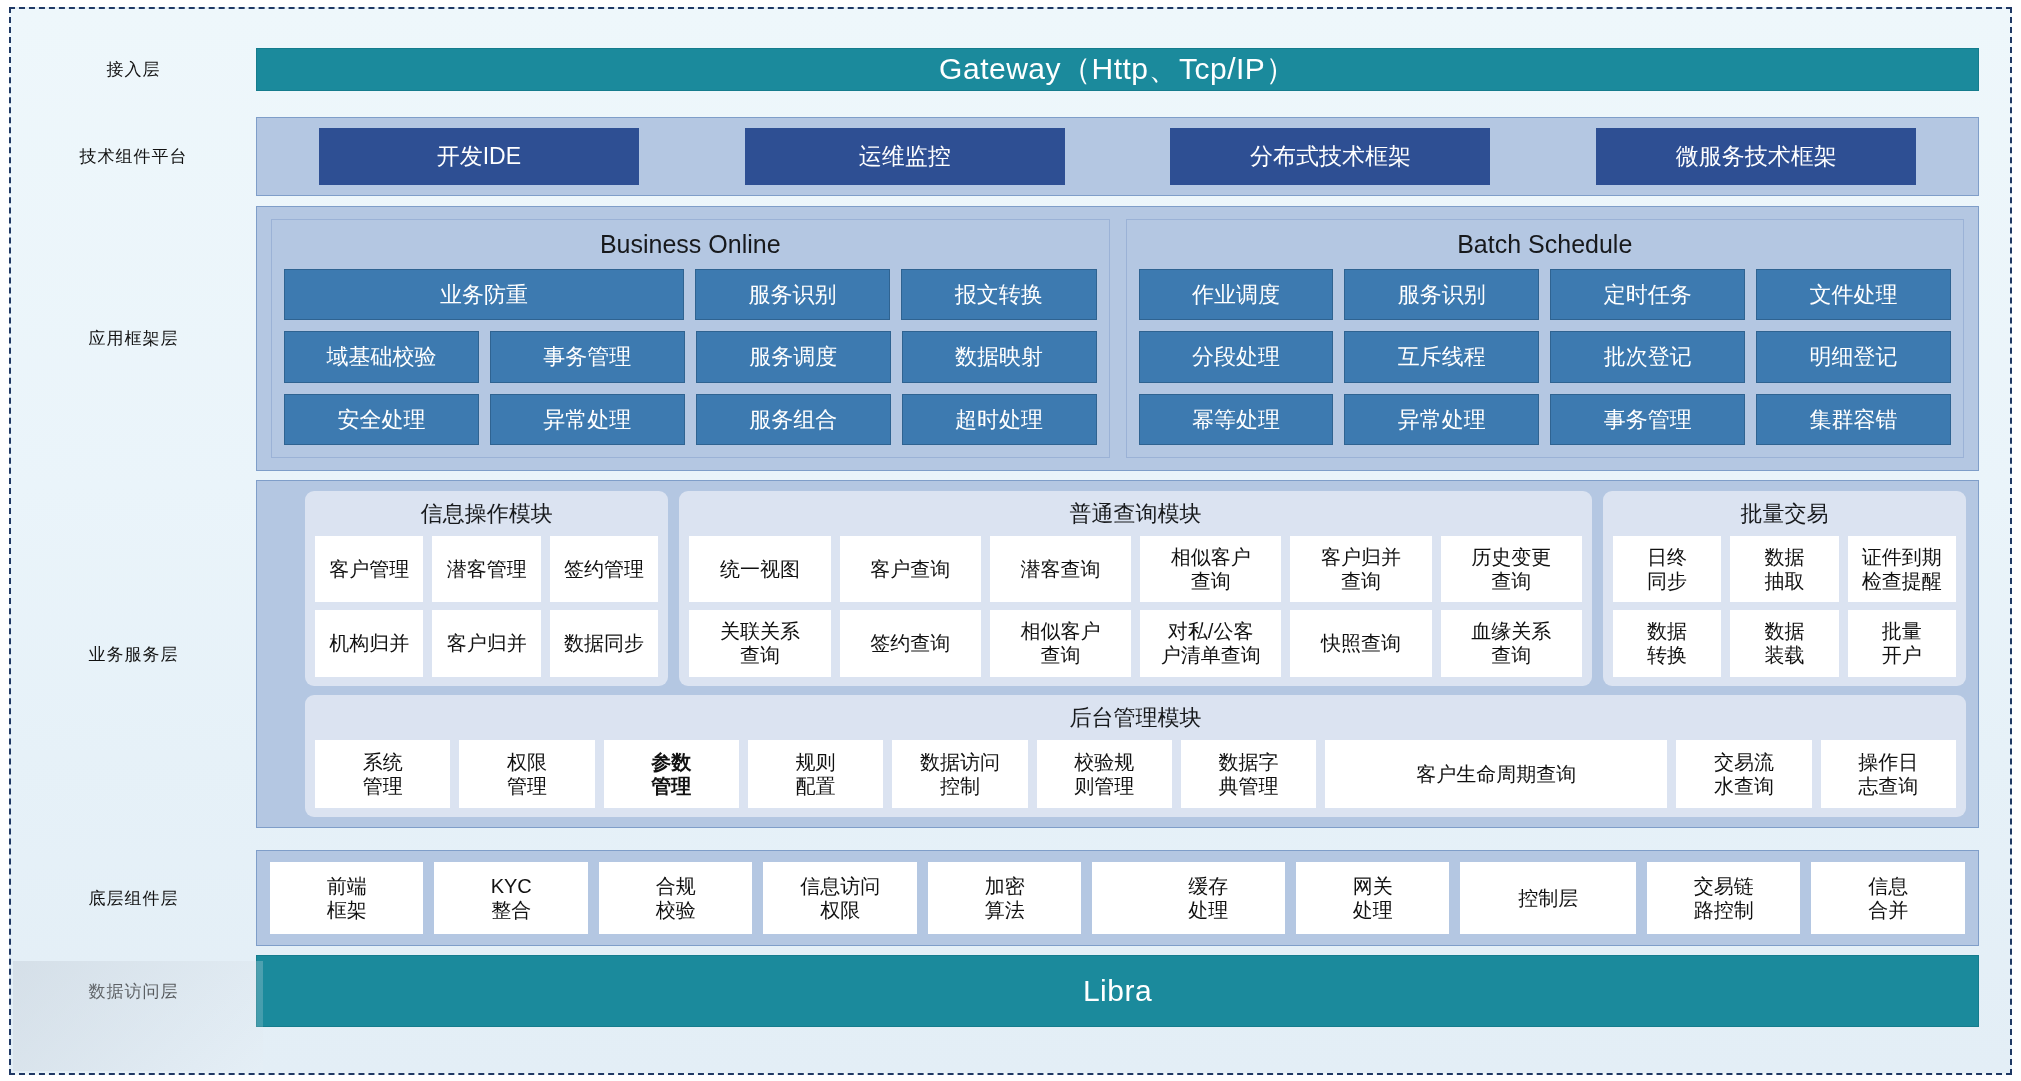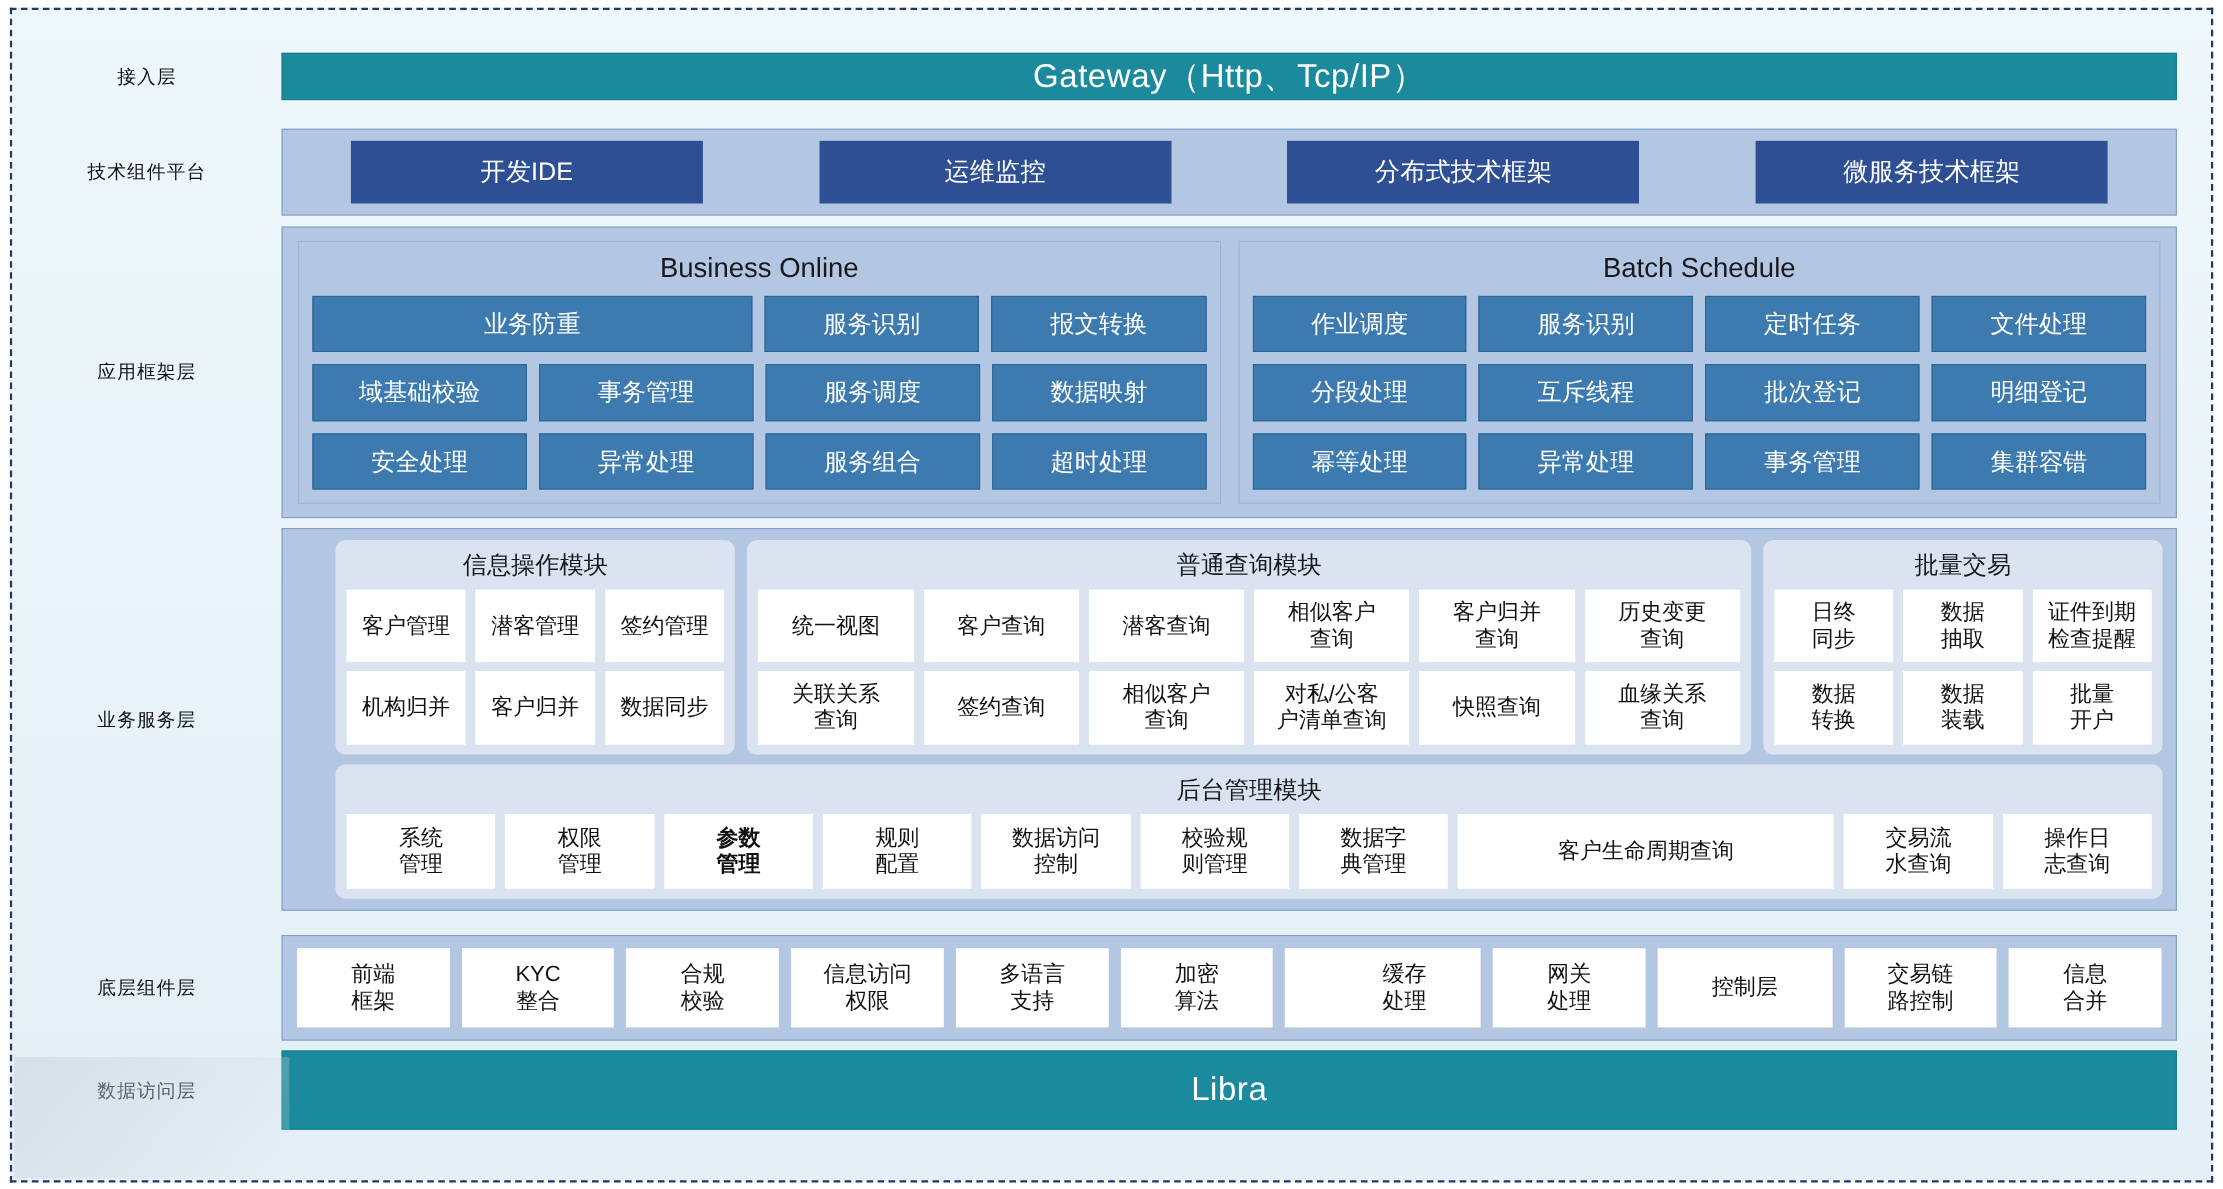--- a/index.html
+++ b/index.html
@@ -332,21 +332,20 @@
   </div>
 
   <div class="row" style="flex:0 0 96px; margin-top:22px;">
     <div class="rowlabel">底层组件层</div>
     <div class="rowbody" style="padding-right:31px;">
       <div class="compband" id="base-band">
           <div class="cellwhite" style="flex: 1 1 0%;">前端<br>框架</div>
           <div class="cellwhite" style="flex: 1 1 0%;">KYC<br>整合</div>
           <div class="cellwhite" style="flex: 1 1 0%;">合规<br>校验</div>
           <div class="cellwhite" style="flex: 1 1 0%;">信息访问<br>权限</div>
-          <div class="cellwhite" style="flex: 1 1 0%;">多语言<br>支持</div>
           <div class="cellwhite" style="flex: 1 1 0%;">加密<br>算法</div>
           <div class="cellwhite" style="flex: 1 1 0%; padding-left: 42px;">缓存<br>处理</div>
           <div class="cellwhite" style="flex: 1 1 0%;">网关<br>处理</div>
           <div class="cellwhite" style="flex: 1.15 1 0%;">控制层</div>
           <div class="cellwhite" style="flex: 1 1 0%;">交易链<br>路控制</div>
           <div class="cellwhite" style="flex: 1 1 0%;">信息<br>合并</div>
         </div>
     </div>
   </div>
 

